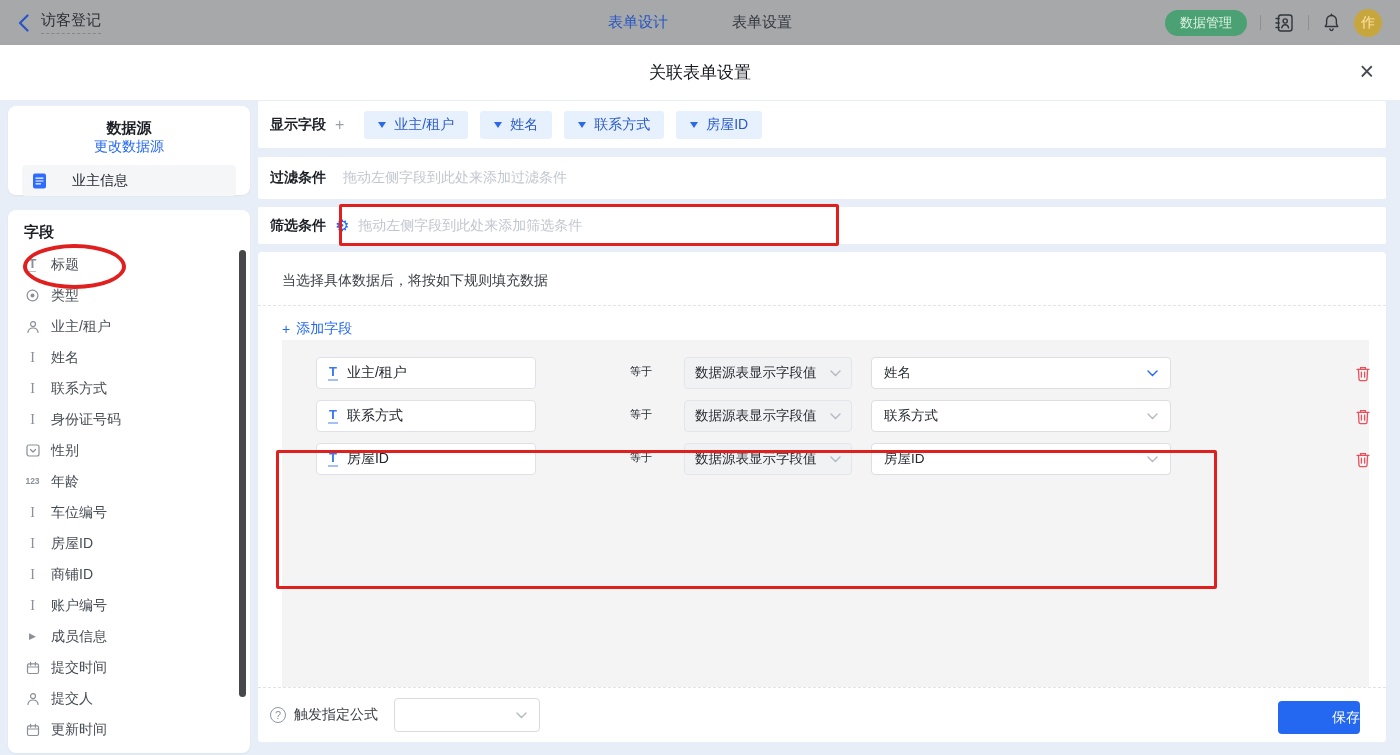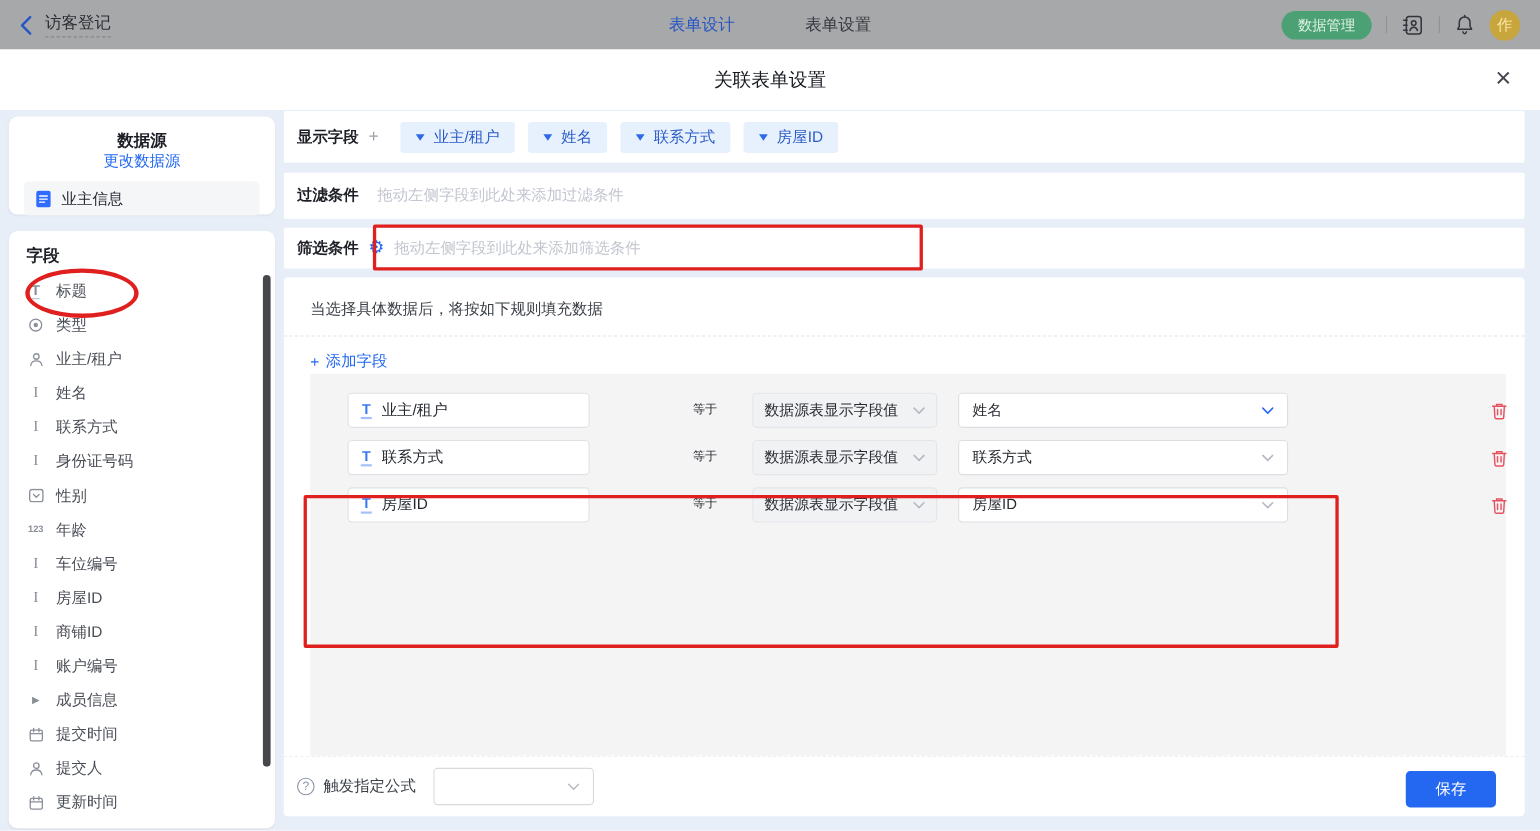--- a/index.html
+++ b/index.html
@@ -37,21 +37,21 @@
   .content { position:absolute; left:0; top:100px; width:1400px; height:655px; background:#e8eef8; }
 
   .card { background:#fff; border-radius:8px; box-shadow:0 1px 2px rgba(31,35,41,.05); }
 
   
   .ds-card { position:absolute; left:8px; top:6px; width:242px; height:89px; }
   .ds-head { display:flex; align-items:center; justify-content:space-between; padding:13px 15px 9px 15px;flex-direction:column; }
   .ds-title { font-size:15px; font-weight:700; color:#1c1f25; }
   .link { font-size:14px; color:#2468f2; cursor:pointer; }
   .ds-item { margin:0 14px; height:31px; background:#f4f6f8; border-radius:4px;
-    display:flex; align-items:center; gap:8px; padding:0 9px; cursor:pointer; }
+    display:flex; align-items:center; gap:24px; padding:0 9px; cursor:pointer; }
   .ds-item-label { font-size:14px; color:#23272e; }
 
   .fields-card { position:absolute; left:8px; top:110px; width:242px; height:543px; overflow:hidden; }
   .fields-title { font-size:15px; font-weight:700; color:#1c1f25; padding:13px 16px 7px 16px; }
   .field-item { height:31px; display:flex; align-items:center; gap:10px; padding:0 16px; cursor:pointer; }
   .field-item .lbl { font-size:14px; color:#484d55; }
   .ic { width:17px; display:flex; align-items:center; justify-content:center; color:#8a8f99; flex:0 0 17px; }
   .g-ic { font-size:12px; color:#8a8f99; line-height:1; }
   .g-ic.ttl { font-weight:700; font-size:13px; border-bottom:1px solid #b9bdc4; padding-bottom:1px; }
   .g-ic.ser { font-family:"Liberation Serif","DejaVu Serif",serif; font-size:14px; }
@@ -106,21 +106,21 @@
     border-top:1px dashed #e2e3e6; border-radius:0 0 4px 4px; display:flex; align-items:center;
     padding:0 12px; }
   .help-ic { width:16px; height:16px; border-radius:50%; border:1.2px solid #8d95a8; color:#8d95a8;
     font-size:11px; display:flex; align-items:center; justify-content:center; cursor:pointer; }
   .formula-label { font-size:14px; color:#3b4047; margin-left:8px; }
   .formula-select { margin-left:16px; width:146px; height:34px; background:#fff; border:1px solid #d8dade;
     border-radius:4px; display:flex; align-items:center; justify-content:flex-end; padding:0 12px;
     cursor:pointer; color:#b4b8c0; }
   .save-btn { position:absolute; right:26px; top:13px; width:82px; height:33px; background:var(--accent,#2468f2);
     color:#fff; font-size:14px; border:none; border-radius:4px; cursor:pointer;
-    font-family:inherit; }
+    font-family:inherit;text-align:right; }
 
   
   .anno { position:absolute; border:3px solid var(--annotation,#e01f1f); pointer-events:none; z-index:60; }
   .anno-ellipse { left:23px; top:244px; width:103px; height:45px; border-radius:50%; border-width:4px; }
   .anno-rect1 { left:339px; top:204px; width:500px; height:42px; border-radius:2px; }
   .anno-rect2 { left:276px; top:450px; width:941px; height:139px; border-radius:2px; }
 </style>
 </head>
 <body>
 

